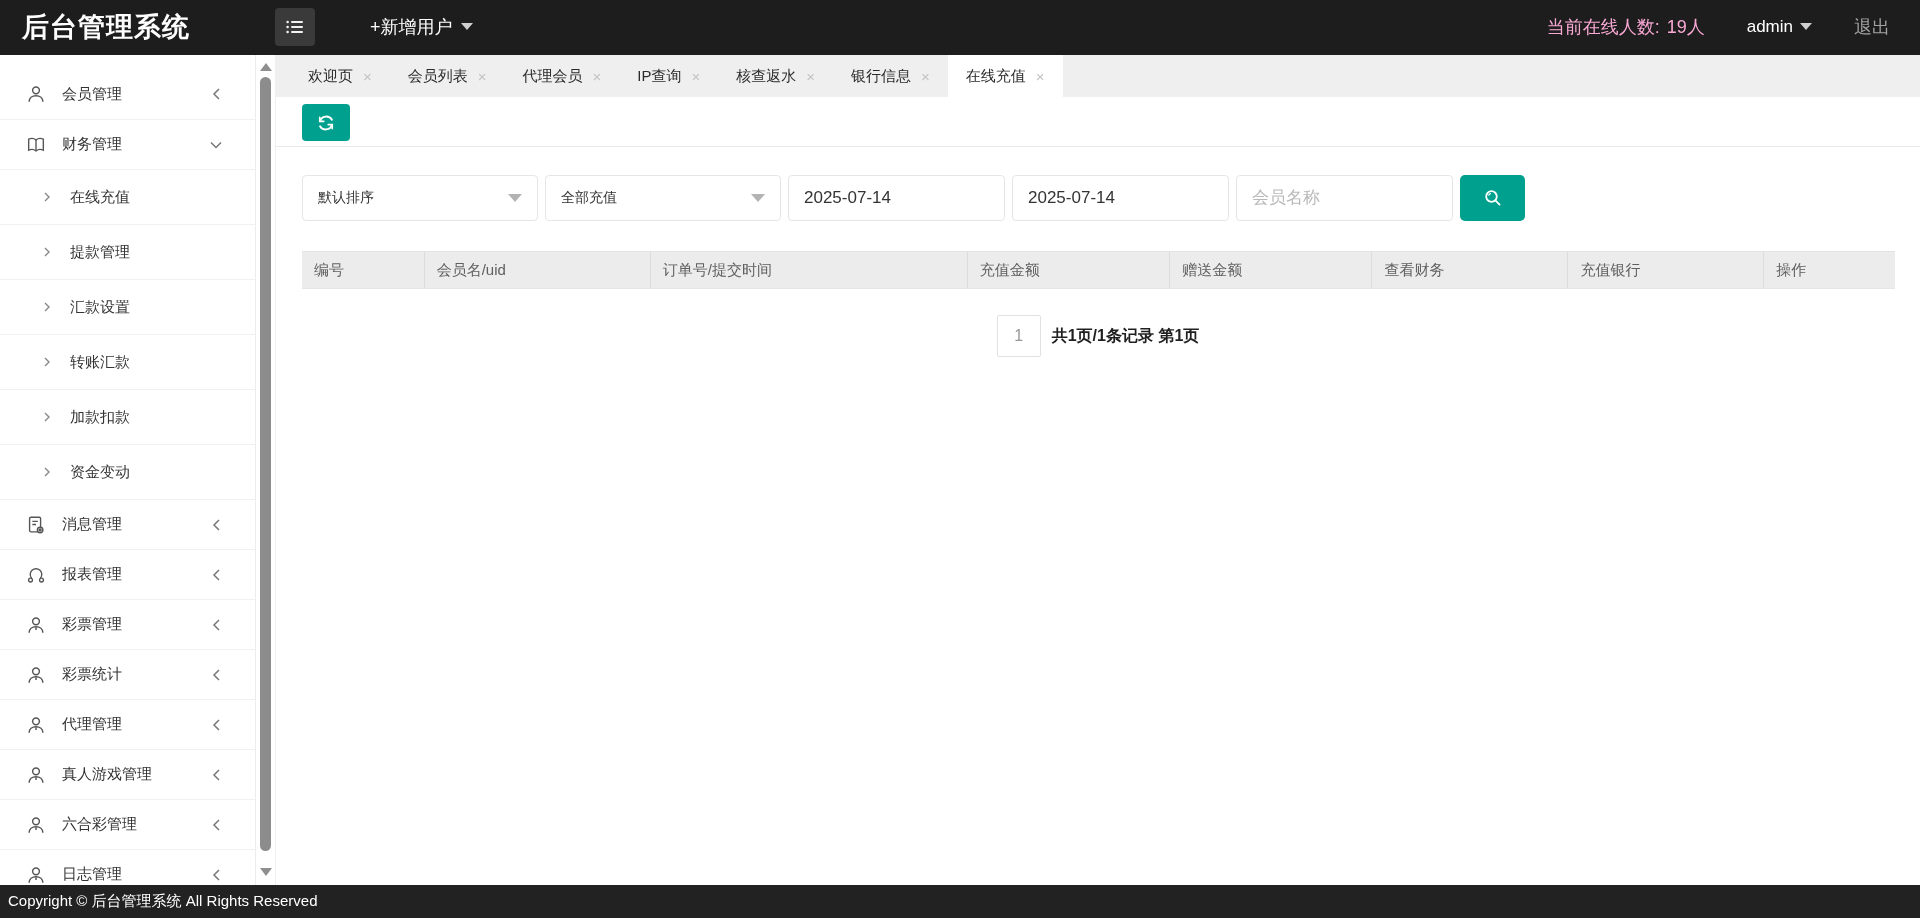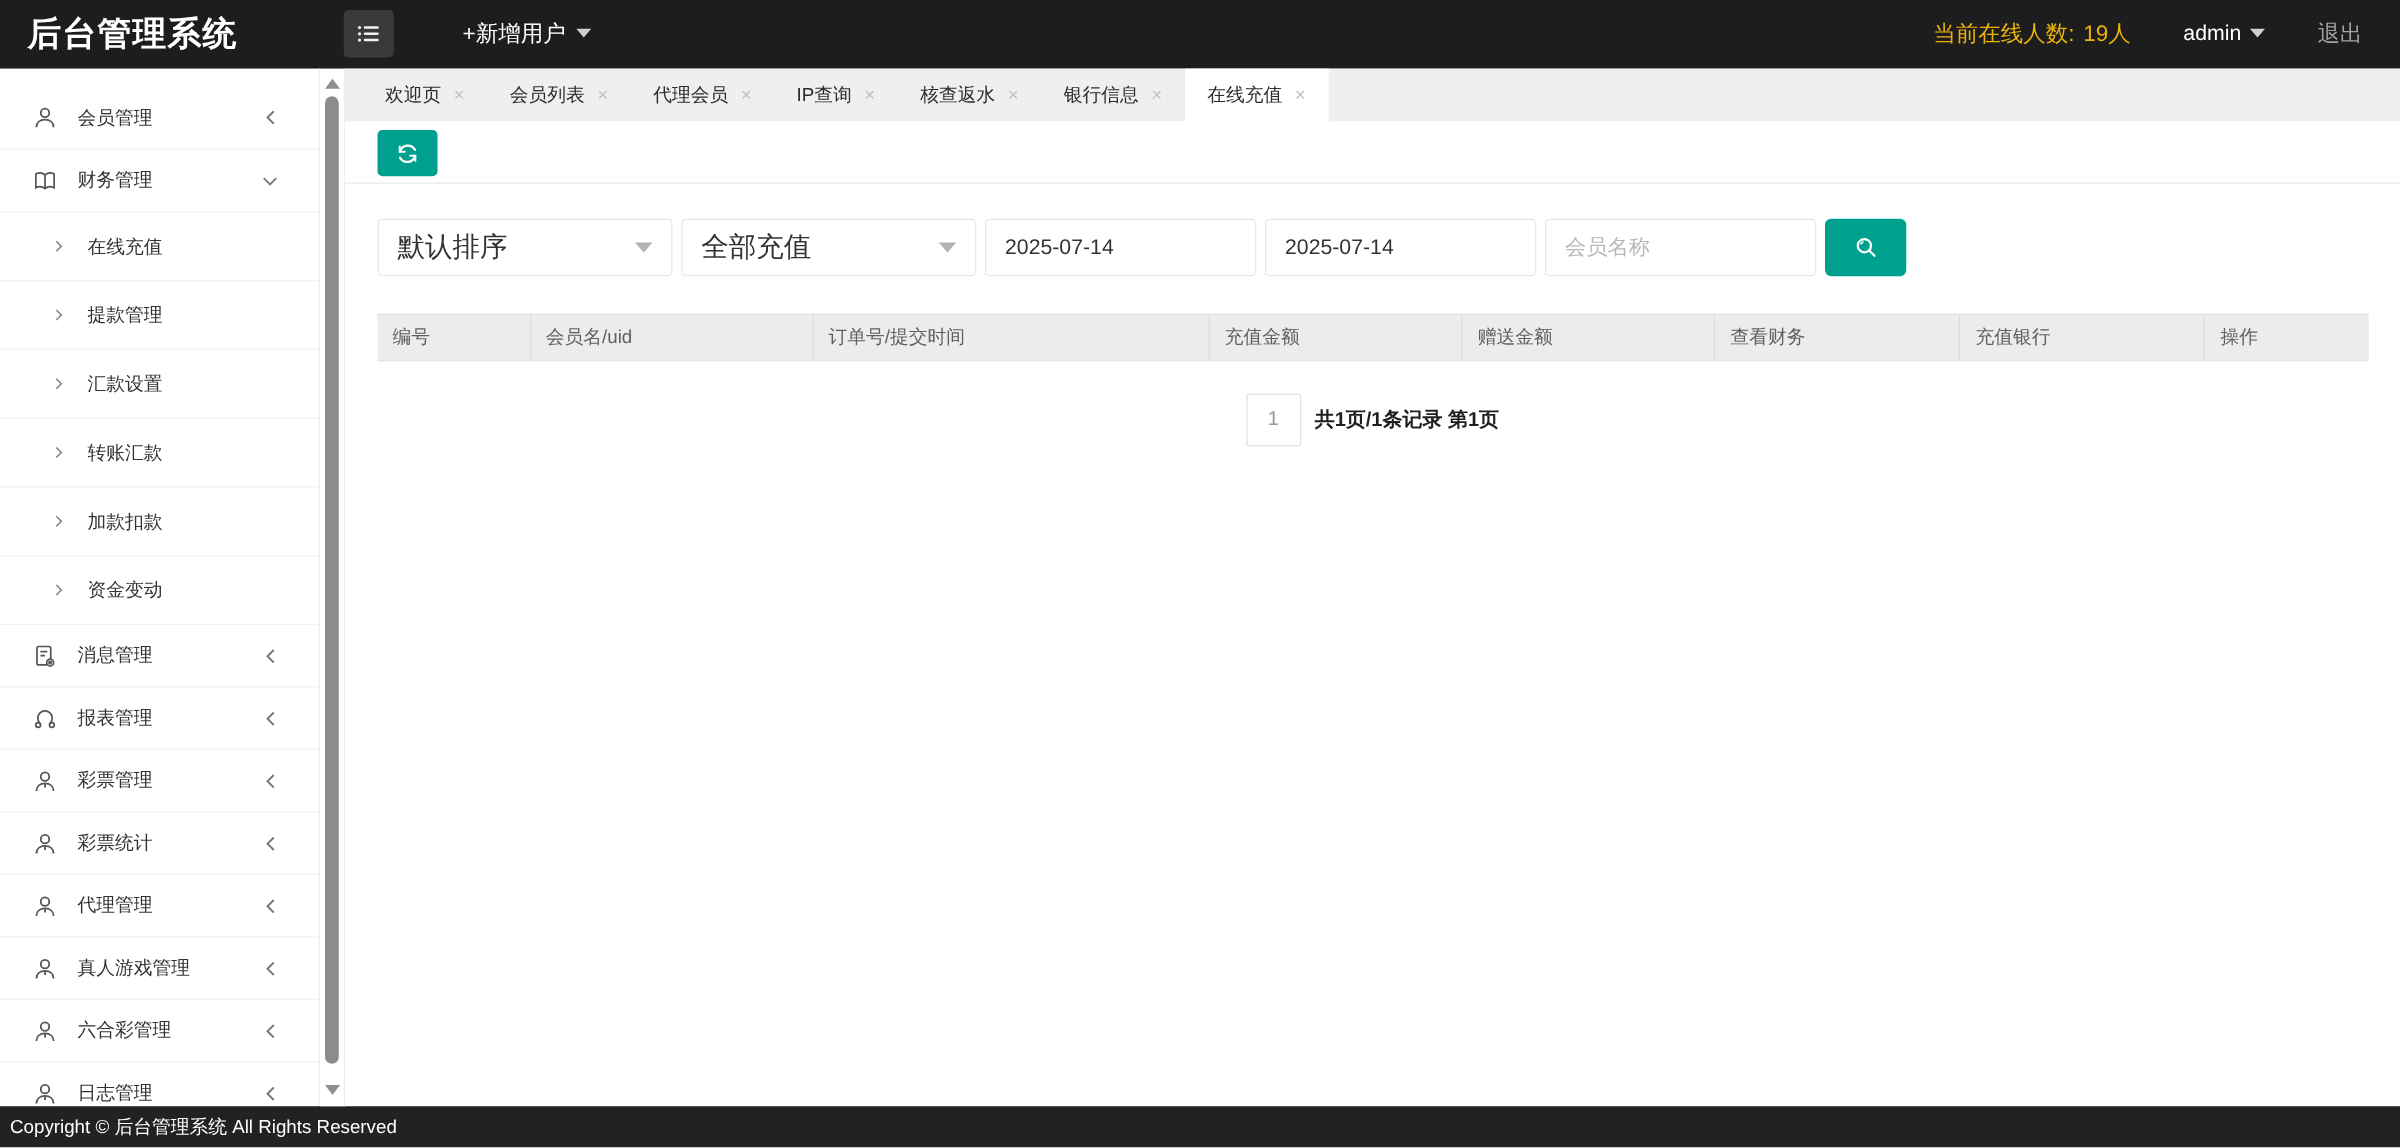--- a/index.html
+++ b/index.html
@@ -8,21 +8,21 @@
   .app { width:1920px; height:918px; display:flex; flex-direction:column; position:relative; }
 
   
   .header { height:55px; background:#1d1d1d; display:flex; align-items:center;
     padding:0 30px 2px 22px; flex-shrink:0; }
   .brand { width:253px; color:#fff; font-size:27px; font-weight:bold; letter-spacing:1px; }
   .hamburger { width:40px; height:38px; background:#3a3a3a; border-radius:4px;
     display:flex; align-items:center; justify-content:center; cursor:pointer; }
   .add-user { margin-left:55px; color:#fff; font-size:18px; display:flex; align-items:center; gap:8px; cursor:pointer; }
   .spacer { flex:1; }
-  .online { color:#eab308; font-size:18px; display:flex; gap:7px;text-align:center; }
+  .online { color:#f9a8d4; font-size:18px; display:flex; gap:7px;text-align:center; }
   .admin { margin-left:42px; color:#fff; font-size:17px; display:flex; align-items:center; gap:7px; cursor:pointer; }
   .logout { margin-left:42px; color:#a3a3a3; font-size:18px; cursor:pointer; }
   .caret-down { width:0; height:0; border-left:6px solid transparent; border-right:6px solid transparent;
     border-top:7px solid #cfcfcf; display:inline-block; }
 
   
   .body { flex:1; display:flex; min-height:0; }
 
   
   .sidebar { width:256px; background:#fff; border-right:1px solid #ededed; overflow:hidden;
@@ -54,21 +54,21 @@
   .tab.active { background:#fff; }
   .tab .close { color:#c2c2c2; font-size:15px; cursor:pointer; line-height:1; }
 
   .toolbar { height:50px; padding:7px 0 0 26px; border-bottom:1px solid #e9e9e9; flex-shrink:0; }
   .refresh-btn { width:48px; height:37px; background:var(--accent); border:none; border-radius:4px;
     display:flex; align-items:center; justify-content:center; cursor:pointer; }
 
   .filters { margin:28px 25px 0 26px; display:flex; gap:7px; }
   .f-box { width:236px; height:46px; border:1px solid #e6e6e6; border-radius:4px;
     display:flex; align-items:center; justify-content:space-between; padding:0 15px;
-    font-size:22px; color:#333; background:#fff; cursor:pointer; }
+    font-size:14px; color:#333; background:#fff; cursor:pointer; }
   .f-box .caret { width:0; height:0; border-left:7px solid transparent; border-right:7px solid transparent;
     border-top:8px solid #b3b3b3; }
   .f-input { width:217px; height:46px; border:1px solid #e6e6e6; border-radius:4px;
     padding:0 15px; font-size:17px; color:#333; outline:none;
     font-family:"Liberation Sans","DejaVu Sans",sans-serif; }
   .f-input::placeholder { color:#b8b8b8; }
   .search-btn { width:65px; height:46px; background:var(--accent); border:none; border-radius:5px;
     display:flex; align-items:center; justify-content:center; cursor:pointer; }
 
   .table { margin:30px 25px 0 26px; }

